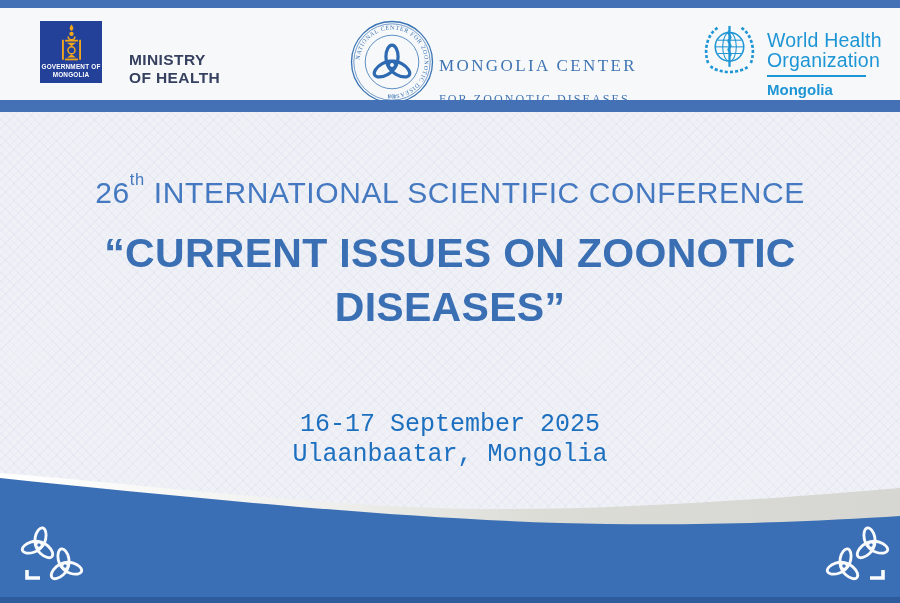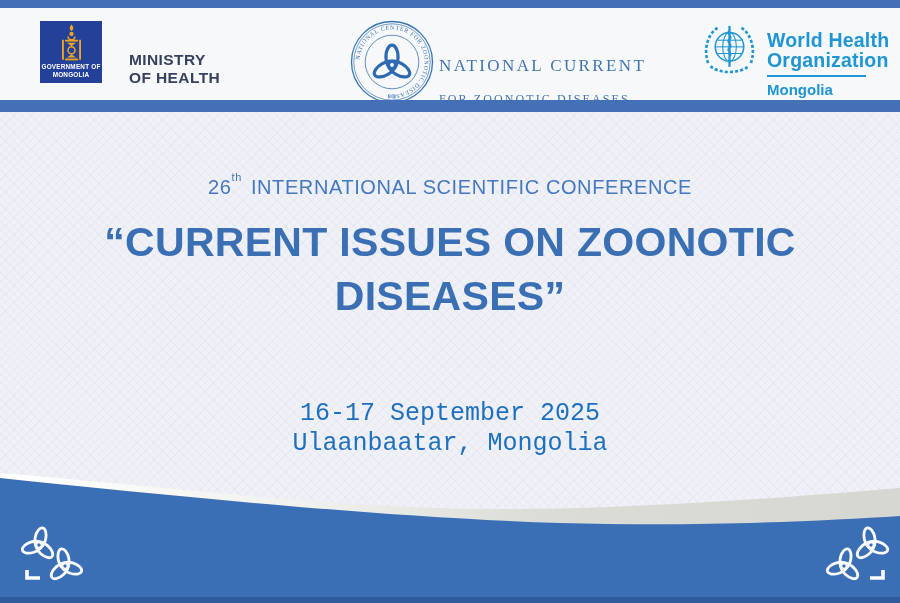--- a/index.html
+++ b/index.html
@@ -24,36 +24,36 @@
   .gov-text{color:#ffffff;font-size:6.4px;font-weight:bold;text-align:center;line-height:7.6px;margin-top:2px;letter-spacing:0.2px;}
   .moh-name{margin-left:7px;margin-top:30px;color:#36415f;font-weight:bold;font-size:15.5px;line-height:18px;letter-spacing:0.4px;}
 
   .nczd{position:absolute;left:350px;top:12px;display:flex;align-items:flex-start;}
   .nczd-name{margin-left:5px;margin-top:36px;color:#3f74b2;font-family:"Liberation Serif", serif;}
   .nczd-name .l1{font-size:17px;letter-spacing:2.4px;line-height:20px;}
   .nczd-name .l2{font-size:12px;letter-spacing:2.1px;line-height:15px;margin-top:16px;text-decoration:underline;}
 
   .who{position:absolute;left:701px;top:15px;display:flex;align-items:flex-start;}
   .who-text{margin-left:9px;margin-top:7px;color:#1e95d4;}
-  .who-text .org{font-size:19.5px;font-weight:bold;line-height:20px;letter-spacing:0.2px;}
+  .who-text .org{font-size:19.5px;font-weight:normal;line-height:20px;letter-spacing:0.2px;}
   .who-divider{width:99px;height:2px;background:#1e95d4;margin-top:5px;}
   .who-text .country{font-size:15px;font-weight:bold;margin-top:4px;}
 
   
   .content{
     position:absolute;left:0;top:112px;width:900px;height:491px;
     background-color:#eff1f6;
     background-image:
       repeating-linear-gradient(45deg, rgba(110,130,185,0.055) 0 1px, transparent 1px 6px),
       repeating-linear-gradient(135deg, rgba(110,130,185,0.055) 0 1px, transparent 1px 6px);
     text-align:center;
   }
   .conf-line{
     margin:0;padding-top:64px;
-    font-size:20px;font-weight:normal;color:#4478c0;letter-spacing:0.6px;
+    font-size:30px;font-weight:normal;color:#4478c0;letter-spacing:0.6px;
   }
   .conf-line sup{font-size:0.55em;position:relative;top:-0.45em;}
   .conf-rest{margin-left:9px;}
   .theme{
     margin:16px 30px 0 30px;
     font-size:41px;font-weight:bold;color:#3a6fb4;line-height:54px;letter-spacing:0.3px;
   }
   .when-where{margin-top:76px;font-size:25px;color:#1d6fbf;line-height:30px;font-family:Liberation Mono, monospace;}
 
   
@@ -114,21 +114,21 @@
         <circle cx="42" cy="42" r="38.2" fill="none" stroke="#3a74b4" stroke-width="0.7"></circle>
         <circle cx="42" cy="42" r="26.8" fill="none" stroke="#3a74b4" stroke-width="0.8"></circle>
         <path id="sealArc" d="M 42,42 m -32.5,0 a 32.5,32.5 0 1,1 65,0 a 32.5,32.5 0 1,1 -65,0" fill="none"></path>
         <text font-size="6" letter-spacing="0.7" fill="#3a74b4" font-family="Liberation Serif, serif">
           <textPath href="#sealArc" startOffset="1%">NATIONAL CENTER FOR ZOONOTIC DISEASES</textPath>
         </text>
         <text x="42" y="78.3" font-size="4.8" fill="#3a74b4" text-anchor="middle" font-family="Liberation Serif, serif">1931</text>
         <use href="#knot" transform="translate(42,45) scale(0.95)" stroke="#2e6ab2"></use>
       </svg>
       <div class="nczd-name">
-        <div class="l1">NATIONAL CURRENT</div>
+        <div class="l1">MONGOLIA CENTER</div>
         <div class="l2">FOR ZOONOTIC DISEASES</div>
       </div>
     </div>
 
     <div class="who">
       <svg viewBox="0 0 60 64" width="57" height="61">
         <g stroke="#1e95d4" fill="none">
           <circle cx="30" cy="25" r="15" stroke-width="1.6"></circle>
           <line x1="15.4" y1="25" x2="44.6" y2="25" stroke-width="1.1"></line>
           <line x1="17.8" y1="18" x2="42.2" y2="18" stroke-width="1.1"></line>

